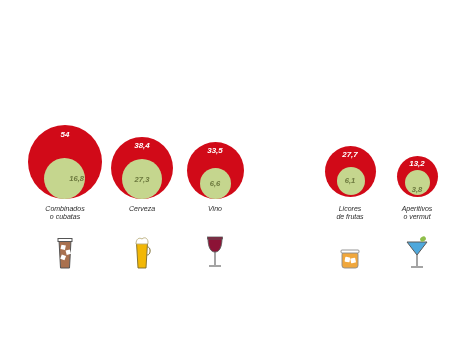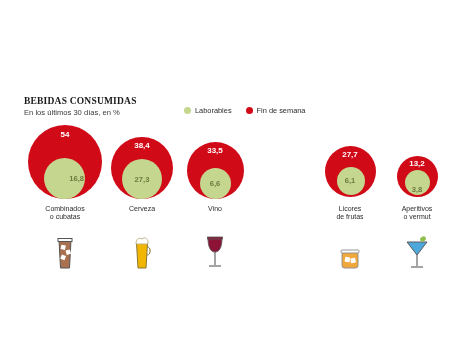--- a/index.html
+++ b/index.html
@@ -85,20 +85,21 @@
     top: 125px;
     width: 470px;
     height: 170px;
   }
 
   .group {
     position: absolute;
     top: 0;
     width: 86px;
     text-align: center;
+    font-style: italic;
   }
 
   .bubbles {
     position: relative;
     height: 78px;
     width: 86px;
   }
 
   .bubble-outer {
     position: absolute;
@@ -153,35 +154,20 @@
 
   .icon-slot svg {
     display: block;
   }
 </style>
 </head>
 <body>
 
 <div id="infographic">
 
-  <div class="header">
-    <div class="title">BEBIDAS CONSUMIDAS</div>
-    <div class="subtitle">En los últimos 30 días, en %</div>
-
-    <div class="legend">
-      <div class="legend-item">
-        <span class="legend-swatch" style="background:#c5d68e"></span>
-        <span class="legend-label">Laborables</span>
-      </div>
-      <div class="legend-item">
-        <span class="legend-swatch" style="background:#d10a18"></span>
-        <span class="legend-label">Fin de semana</span>
-      </div>
-    </div>
-  </div>
 
   <div class="chart">
 
     <div class="group" style="left:22px;">
       <div class="bubbles">
         <div class="bubble-outer" style="width:74px;height:74px;left:6px;top:0px;"></div>
         <div class="bubble-inner" style="width:41px;height:41px;left:22px;top:33px;"></div>
         <div class="val-outer" style="left:23px;top:5px;">54</div>
         <div class="val-inner" style="left:22px;top:49px;text-align:right;">16,8</div>
       </div>

